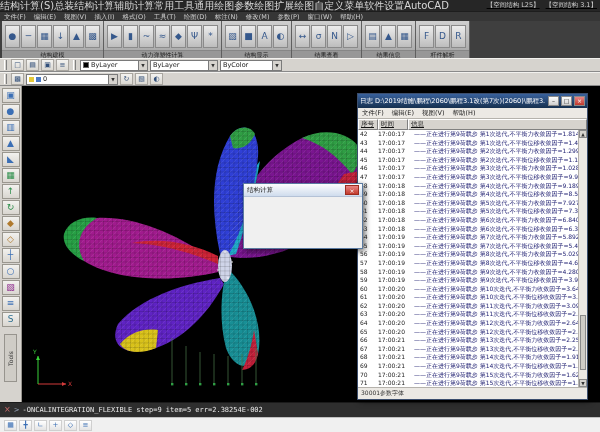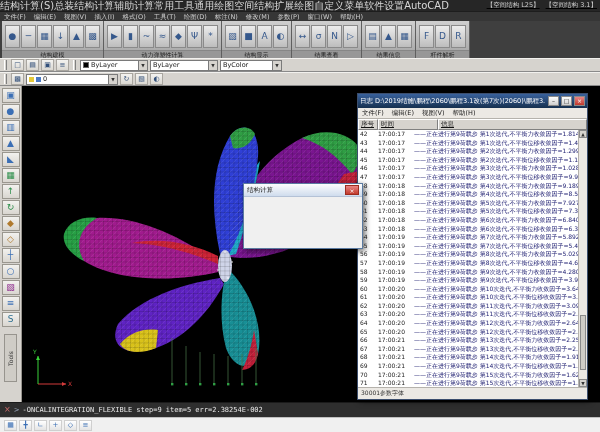--- a/index.html
+++ b/index.html
@@ -48,21 +48,21 @@
   
   .logwin { position:absolute; left:357px; top:93px; width:231px; height:307px; background:#d6d3ce; border:1px solid #3c4e6d; box-shadow:2px 2px 5px rgba(0,0,0,.55); display:flex; flex-direction:column; z-index:20; }
   .logtitle { height:14px; background:linear-gradient(#39619c,#16304f); color:#fff; font-size:6.5px; display:flex; align-items:center; gap:2px; padding:0 2px; flex:none; }
   .logtitle .ttext { flex:1; white-space:nowrap; overflow:hidden; }
   .wbtn { width:11px; height:10px; font-size:6px; line-height:1; display:flex; align-items:center; justify-content:center; background:linear-gradient(#fdfdfd,#cfcfcf); border:1px solid #8a8a8a; color:#222; flex:none; }
   .wbtn.close { background:linear-gradient(#e98585,#c0392b); color:#fff; }
   .logmenu { height:11px; background:#ece9e4; border-bottom:1px solid #b5b2ac; display:flex; align-items:center; flex:none; }
   .logmenu .lmitem { font-size:6.5px; color:#222; padding:0 4px; white-space:nowrap; }
   .logheader { height:11px; display:flex; background:#d6d3ce; flex:none; font-size:6.5px; color:#111; }
   .hcell { border:1px solid; border-color:#ffffff #808080 #808080 #ffffff; display:flex; align-items:center; padding-left:2px; white-space:nowrap;text-decoration:underline; }
-  .h-n { width:20px; } .h-t { width:60px; } .h-m { flex:1; }
+  .h-n { width:20px; } .h-t { width:30px; } .h-m { flex:1; }
   .logbody { flex:1; display:flex; background:#fff; overflow:hidden; }
   .logrows { flex:1; overflow:hidden; }
   .lrow { display:flex; height:8.6px; line-height:8.6px; font-size:6px; color:#1b1b6f; white-space:nowrap; }
   .c-n { width:20px; padding-left:2px; color:#222; flex:none; }
   .c-t { width:36px; color:#222; flex:none; }
   .c-m { flex:1; overflow:hidden; }
   .logscroll { width:9px; background:#ece9e4; border-left:1px solid #b5b2ac; position:relative; flex:none; }
   .sarrow { position:absolute; left:0; width:8px; height:8px; font-size:4.5px; display:flex; align-items:center; justify-content:center; background:#d6d3ce; border:1px solid #8a8a8a; color:#333; }
   .sarrow.up { top:0; } .sarrow.down { bottom:0; }
   .sthumb { position:absolute; left:1px; width:6px; top:185px; height:55px; background:#cfccc6; border:1px solid #8a8a8a; }
@@ -90,21 +90,21 @@
 </head>
 <body>
 
 <div class="menubar-top">
   <div class="mitems">
       <div class="mitem">结构计算(S)</div>
       <div class="mitem">总装结构计算</div>
       <div class="mitem">辅助计算</div>
       <div class="mitem">常用工具</div>
       <div class="mitem">通用绘图</div>
-      <div class="mitem">空间结构</div>
+      <div class="mitem">参数绘图</div>
       <div class="mitem">扩展绘图</div>
       <div class="mitem">自定义菜单</div>
       <div class="mitem">软件设置</div>
       <div class="mitem">AutoCAD</div>
     </div>
   <div class="mtags">
       <div class="mtag">【空间结构 L25】</div>
       <div class="mtag">【空间结构 3.1】</div>
     </div>
 </div>

